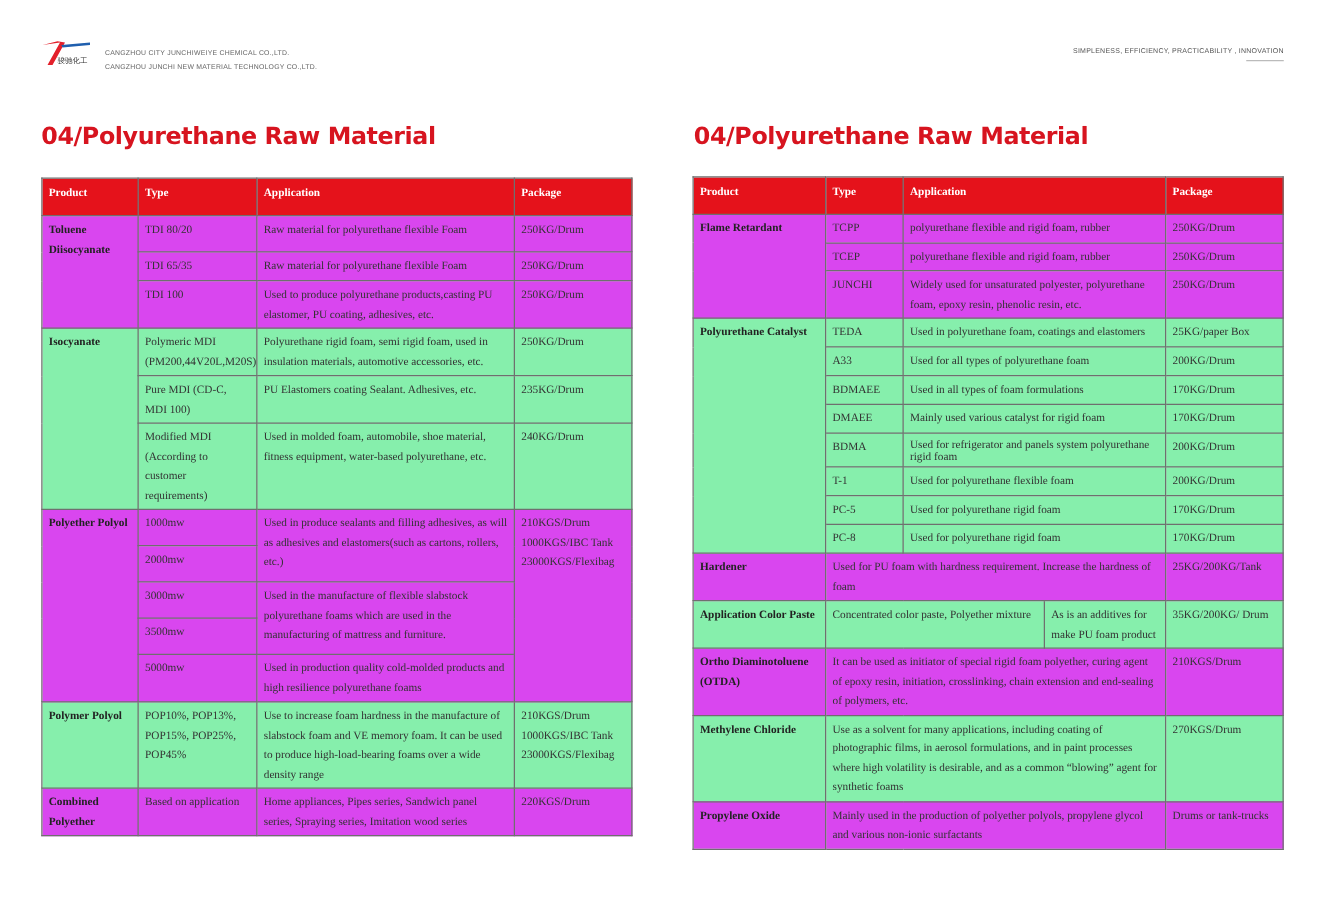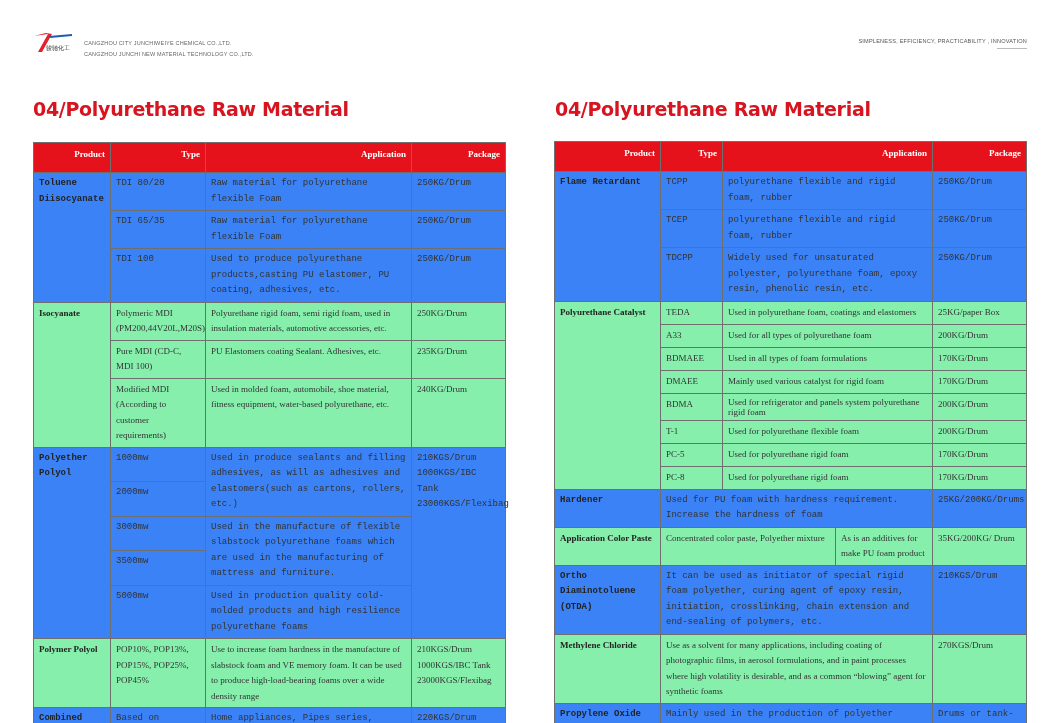--- a/index.html
+++ b/index.html
@@ -10,23 +10,23 @@
   .header-logo { position: absolute; left: 32px; top: 30px; width: 42px; height: 26px; }
   .company-lines { position: absolute; left: 84px; top: 38px; font-family: "Liberation Sans", sans-serif; font-size: 5.5px; color: #666; letter-spacing: 0.2px; line-height: 11px; }
   .slogan { position: absolute; right: 32px; top: 38px; font-family: "Liberation Sans", sans-serif; font-size: 5.6px; color: #555; letter-spacing: 0.2px; }
   .slogan-underline { position: absolute; right: 32px; top: 48px; width: 30px; height: 1px; background: #bbb; }
   .page-title { position: absolute; font-family: "DejaVu Sans", sans-serif; font-weight: bold; font-size: 19px; color: #d7141f; letter-spacing: -0.3px; }
   .title-left { left: 33px; top: 98px; }
   .title-right { left: 555px; top: 98px; }
 
   table.spec { position: absolute; border-collapse: collapse; font-size: 9px; line-height: 15.5px; table-layout: fixed; }
   table.spec td, table.spec th { border: 1px solid #6f6f6f; vertical-align: top; padding: 3px 5px; text-align: left; }
-  table.spec th { background: #e5121b; color: #fff; font-weight: bold; height: 22px; padding-top: 4px; font-size: 9px; text-align: right; }
+  table.spec th { background: #e5121b; color: #fff; font-weight: bold; height: 22px; padding-top: 4px; font-size: 9px; }
   table.spec td.prod { font-weight: bold; color: #222; }
-  tr.g td { background: #3b82f6; font-family: Liberation Mono, monospace; }
+  tr.g td { background: #d946ef; }
   tr.w td { background: #86efac; }
   #tbl-left { left: 33px; top: 142px; width: 472px; }
   #tbl-right { left: 554px; top: 141px; width: 472px; }
   .tight { line-height: 10px; }
 </style>
 </head>
 <body>
 
 <svg class="header-logo" viewBox="0 0 42 26">
   <path d="M2 6 L16 4 L6 22 L10 22 L20 4 L14 3 Z" fill="#e3202b"></path>
@@ -144,21 +144,21 @@
     <td>TCPP</td>
     <td colspan="2">polyurethane flexible and rigid foam, rubber</td>
     <td>250KG/Drum</td>
   </tr>
   <tr class="g">
     <td>TCEP</td>
     <td colspan="2">polyurethane flexible and rigid foam, rubber</td>
     <td>250KG/Drum</td>
   </tr>
   <tr class="g">
-    <td>TDCPP</td>
+    <td>JUNCHI</td>
     <td colspan="2">Widely used for unsaturated polyester, polyurethane foam, epoxy resin, phenolic resin, etc.</td>
     <td>250KG/Drum</td>
   </tr>
   <tr class="w">
     <td class="prod" rowspan="8">Polyurethane Catalyst</td>
     <td style="height:16px">TEDA</td>
     <td colspan="2">Used in polyurethane foam, coatings and elastomers</td>
     <td>25KG/paper Box</td>
   </tr>
   <tr class="w">
@@ -192,21 +192,21 @@
     <td>170KG/Drum</td>
   </tr>
   <tr class="w">
     <td style="height:16px">PC-8</td>
     <td colspan="2">Used for polyurethane rigid foam</td>
     <td>170KG/Drum</td>
   </tr>
   <tr class="g">
     <td class="prod">Hardener</td>
     <td colspan="3">Used for PU foam with hardness requirement. Increase the hardness of foam</td>
-    <td>25KG/200KG/Drums</td>
+    <td>25KG/200KG/Tank</td>
   </tr>
   <tr class="w">
     <td class="prod">Application Color Paste</td>
     <td colspan="2">Concentrated color paste, Polyether mixture</td>
     <td>As is an additives for make PU foam product</td>
     <td>35KG/200KG/ Drum</td>
   </tr>
   <tr class="g">
     <td class="prod">Ortho Diaminotoluene (OTDA)</td>
     <td colspan="3">It can be used as initiator of special rigid foam polyether, curing agent of epoxy resin, initiation, crosslinking, chain extension and end-sealing of polymers, etc.</td>

